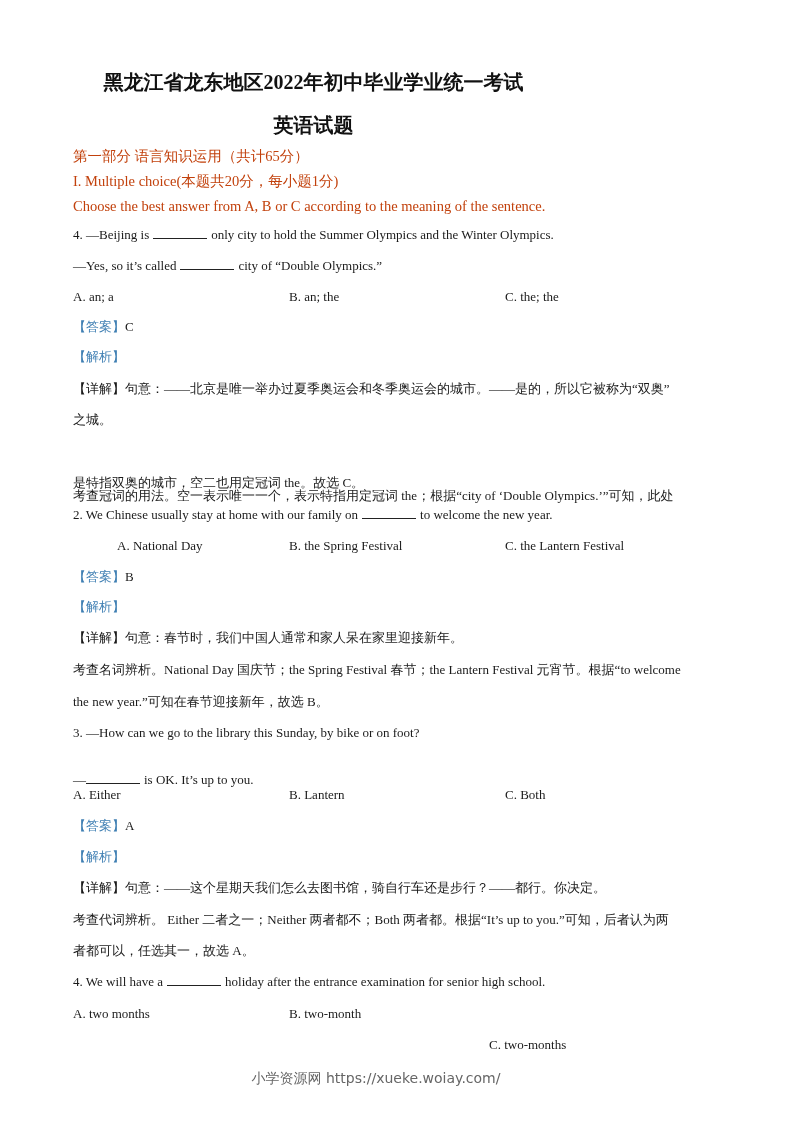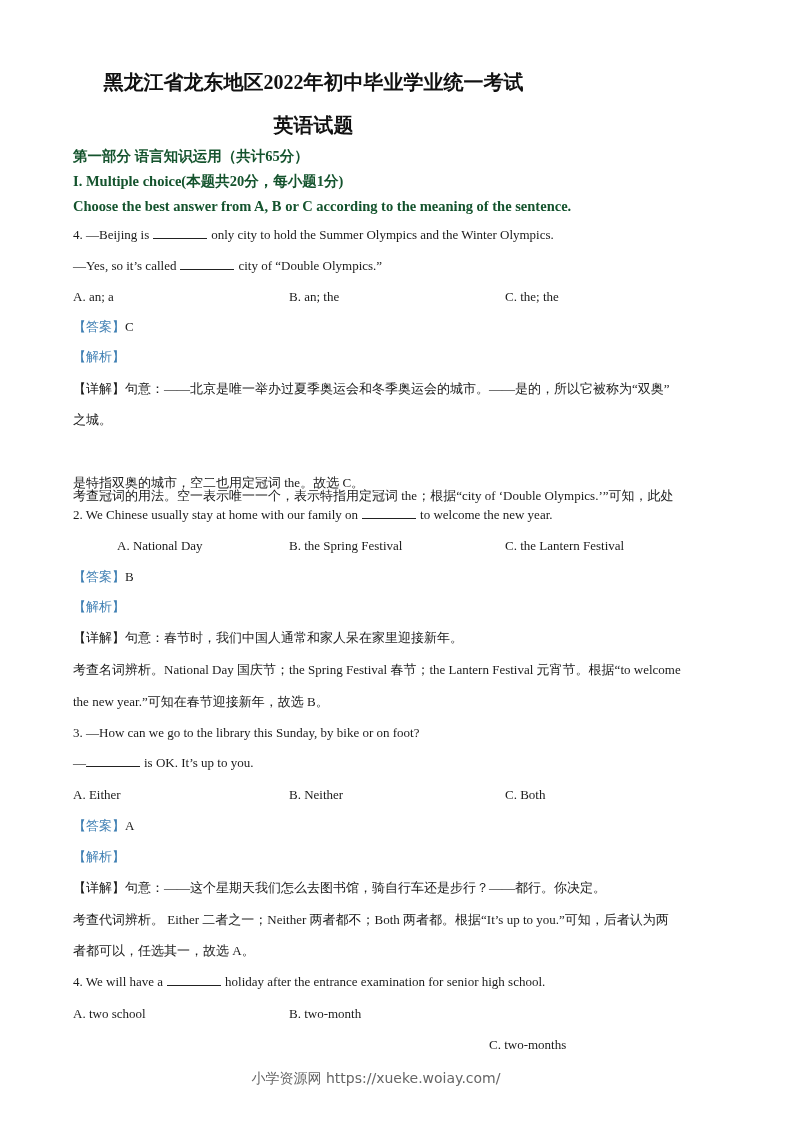--- a/index.html
+++ b/index.html
@@ -2,21 +2,21 @@
 <html><head>
   <meta charset="utf-8">
   <style>
     html, body { margin: 0; padding: 0; }
     body {
       width: 793px; height: 1122px; background: #ffffff; position: relative; overflow: hidden;
       font-family: "Liberation Serif", "DejaVu Serif", serif; color: #1a1a1a;
     }
     .line { position: absolute; left: 73px; white-space: nowrap; font-size: 13px; line-height: 16px; }
     .title { position: absolute; left: 0; width: 627px; text-align: center; font-weight: bold; font-size: 20px; line-height: 24px; color: #111; }
-    .bold { font-weight: bold; font-size: 14.5px; color: #14532d; }
+    .bold { font-weight: normal; font-size: 14.5px; color: #c2410c; }
     .blank { display: inline-block; width: 54px; border-bottom: 1px solid #222; height: 11px; vertical-align: baseline; margin: 0 4px; }
     .blue { color: #3f7fb3; }
     .opt { position: absolute; white-space: nowrap; font-size: 13px; line-height: 16px; }
     .footer { position: absolute; left: 0; width: 752px; text-align: center; top: 1070px; font-family: "DejaVu Sans", "Liberation Sans", sans-serif; font-size: 14px; color: #666; }
   </style>
 </head>
 <body>
 
 <div>
 
@@ -57,37 +57,37 @@
     <span class="blue">【答案】</span><span>B</span>
   </div>
   <div class="line blue" style="top:599px;">【解析】</div>
   <div class="line" style="top:630px;text-align:center;">
     <span>【详解】</span><span>句意：春节时，我们中国人通常和家人呆在家里迎接新年。</span>
   </div>
   <div class="line" style="top:662px;">考查名词辨析。National Day 国庆节；the Spring Festival 春节；the Lantern Festival 元宵节。根据“to welcome</div>
   <div class="line" style="top:694px;">the new year.”可知在春节迎接新年，故选 B。</div>
 
   <div class="line" style="top:725px;">3. —How can we go to the library this Sunday, by bike or on foot?</div>
-  <div class="line" style="top:755px;">
+  <div class="line" style="top:772px;">
     <span>—</span><span class="blank" style="margin-left:0;"></span><span>is OK. It’s up to you.</span>
   </div>
   <div class="opt" style="top:787px; left:73px;">A. Either</div>
-  <div class="opt" style="top:787px; left:289px;">B. Neither</div>
+  <div class="opt" style="top:787px; left:289px;">B. Lantern</div>
   <div class="opt" style="top:787px; left:505px;">C. Both</div>
   <div class="line" style="top:818px;">
     <span class="blue">【答案】</span><span>A</span>
   </div>
   <div class="line blue" style="top:849px;">【解析】</div>
   <div class="line" style="top:880px;">
     <span>【详解】</span><span>句意：——这个星期天我们怎么去图书馆，骑自行车还是步行？——都行。你决定。</span>
   </div>
   <div class="line" style="top:912px;">考查代词辨析。 Either 二者之一；Neither 两者都不；Both 两者都。根据“It’s up to you.”可知，后者认为两</div>
   <div class="line" style="top:943px;">者都可以，任选其一，故选 A。</div>
 
   <div class="line" style="top:974px;">
     <span>4. We will have a</span><span class="blank"></span><span>holiday after the entrance examination for senior high school.</span>
   </div>
-  <div class="opt" style="top:1006px; left:73px;">A. two school</div>
+  <div class="opt" style="top:1006px; left:73px;">A. two months</div>
   <div class="opt" style="top:1006px; left:289px;">B. two-month</div>
   <div class="opt" style="top:1006px; left:489px;margin-top:31px;">C. two-months</div>
 
   <div class="footer">小学资源网 https://xueke.woiay.com/</div>
 </div>
 
 </body></html>

